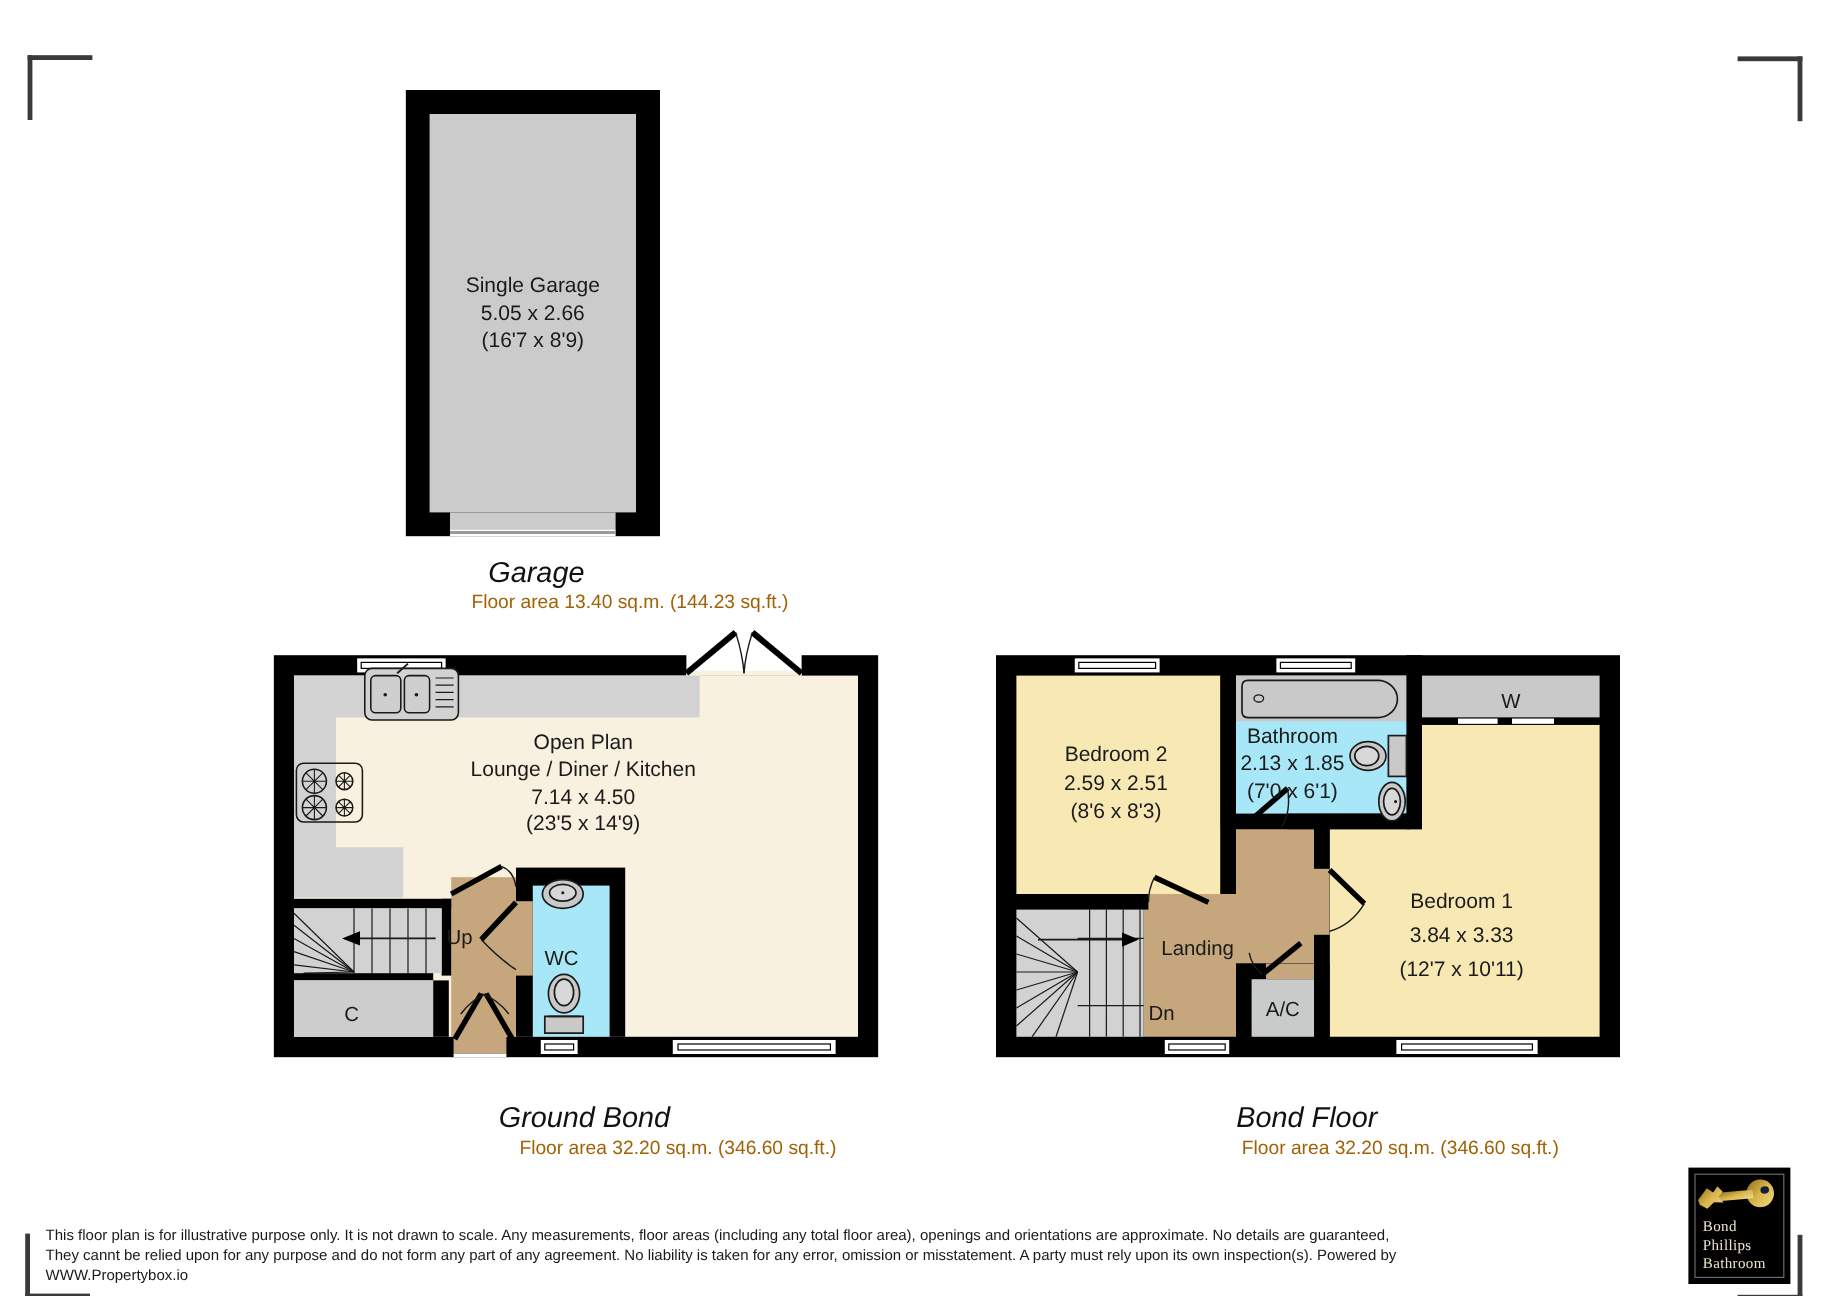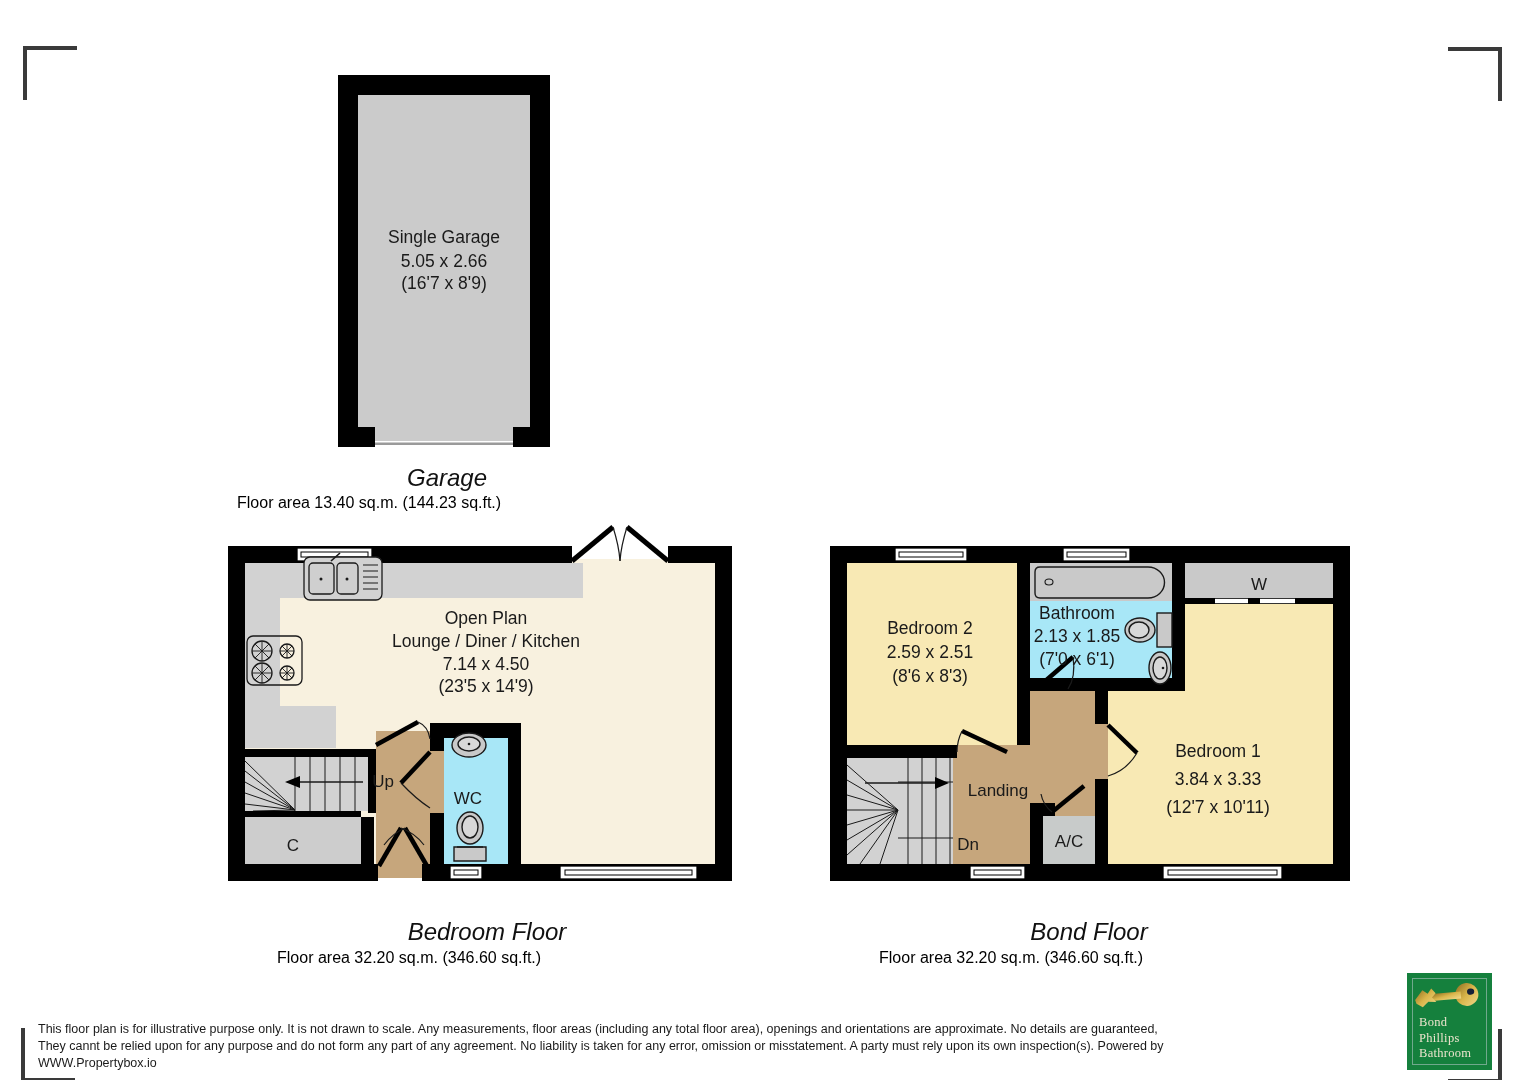--- a/index.html
+++ b/index.html
@@ -10,25 +10,25 @@
   .regmark{position:absolute;width:50px;height:50px;}
   .regmark.tl{left:23px;top:23px;border-left:4px solid #3a3a3a;border-top:4px solid #3a3a3a;}
   .regmark.tr{left:1448px;top:24px;border-right:4px solid #3a3a3a;border-top:4px solid #3a3a3a;}
   .regmark.bl{left:21px;top:1005px;border-left:4px solid #3a3a3a;border-bottom:4px solid #3a3a3a;}
   .regmark.br{left:1448px;top:1006px;border-right:4px solid #3a3a3a;border-bottom:4px solid #3a3a3a;}
   
   .t{font-family:"Liberation Sans",sans-serif;font-size:17px;fill:#1a1a1a;text-anchor:middle;}
   .t.big{font-size:17.5px;}
   
   .plan-title{position:absolute;width:320px;text-align:center;font-size:24px;color:#111;font-style:italic;}
-  .plan-sub{position:absolute;width:420px;text-align:left;font-size:16px;color:#000000;}
+  .plan-sub{position:absolute;width:420px;text-align:right;font-size:16px;color:#a16207;}
   .total{position:absolute;left:48px;top:966px;font-size:23px;color:#111;}
   .disc{position:absolute;left:38px;font-size:12.5px;color:#1a1a1a;white-space:nowrap;}
   
-  .logo{position:absolute;left:1407px;top:950px;width:85px;height:97px;background:#15803d;}
+  .logo{position:absolute;left:1407px;top:950px;width:85px;height:97px;background:#000000;}
   .logo .inner{position:absolute;left:5px;top:5px;right:5px;bottom:5px;border:1px solid rgba(205,210,222,.5);}
   .logo .txt{position:absolute;left:12px;top:42px;font-family:"Liberation Serif",serif;
              font-size:12.5px;line-height:15.5px;color:#ece4cd;letter-spacing:.3px;}
 </style>
 </head>
 <body>
 
 <div class="canvas">
 
   <div class="regmark tl"></div>
@@ -167,21 +167,21 @@
     </g>
 
     <text class="t big" x="258" y="113">Open Plan</text>
     <text class="t big" x="258" y="136">Lounge / Diner / Kitchen</text>
     <text class="t big" x="258" y="159">7.14 x 4.50</text>
     <text class="t big" x="258" y="181">(23'5 x 14'9)</text>
     <text class="t" x="155" y="276">Up</text>
     <text class="t" x="240" y="293">WC</text>
     <text class="t" x="65" y="340">C</text>
   </svg>
-  <div class="plan-title" style="left:327px;top:895px">Bedroom Floor</div>
+  <div class="plan-title" style="left:327px;top:895px">Ground Bond</div>
   <div class="plan-sub" style="left:277px;top:926px">Floor area 32.20 sq.m. (346.60 sq.ft.)</div>
 
   <svg class="abs" style="left:830px;top:488px" width="520" height="372" viewBox="0 0 520 372">
     <rect x="0" y="35" width="520" height="335" fill="#000"></rect>
 
     <rect x="17" y="52" width="170" height="182" fill="#f8e9b4"></rect>
     <rect x="200" y="52" width="145" height="115" fill="#a8e7f7"></rect>
     <rect x="200" y="52" width="145" height="38" fill="#c9c9c9"></rect>
     <rect x="355" y="52" width="148" height="35" fill="#c9c9c9"></rect>
     <path d="M278,353 V180 H355 V93 H503 V353 Z" fill="#f8e9b4"></path>

